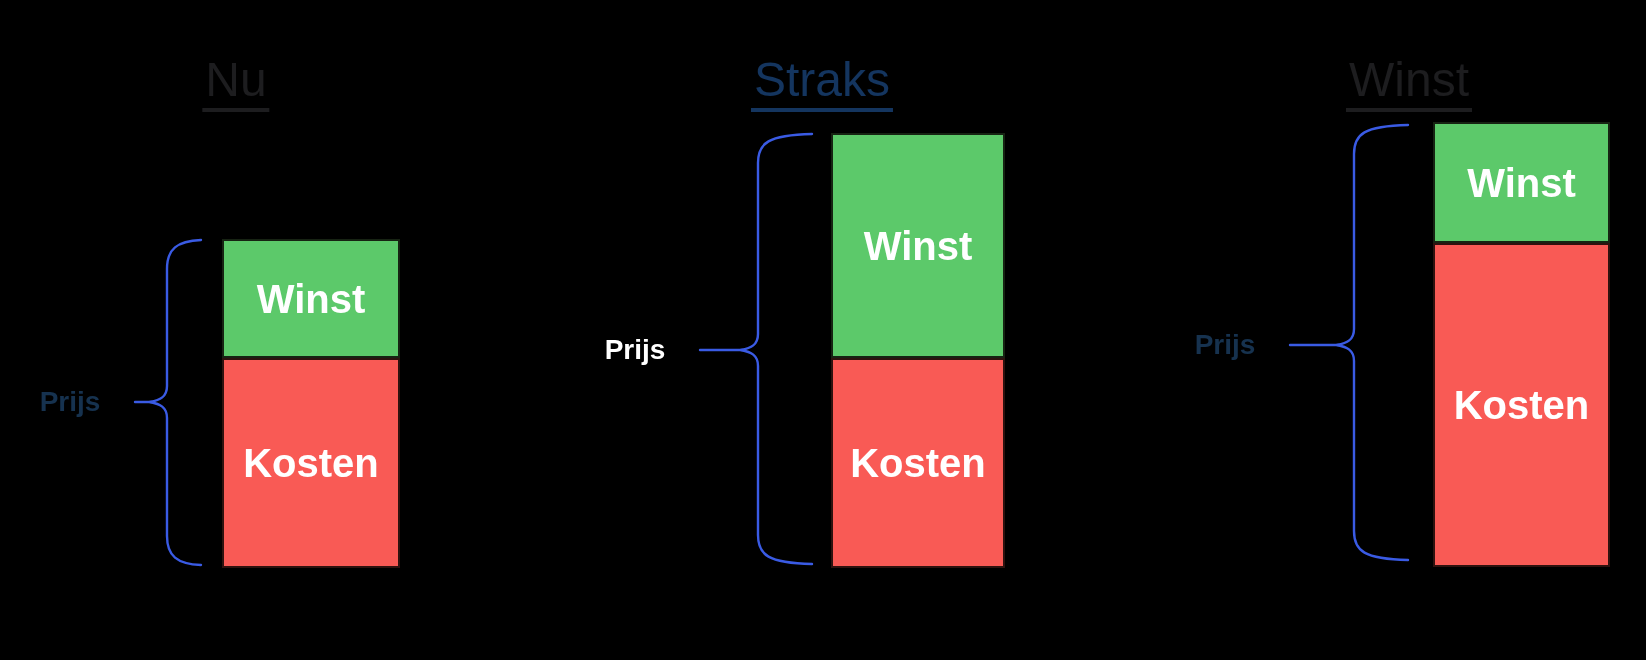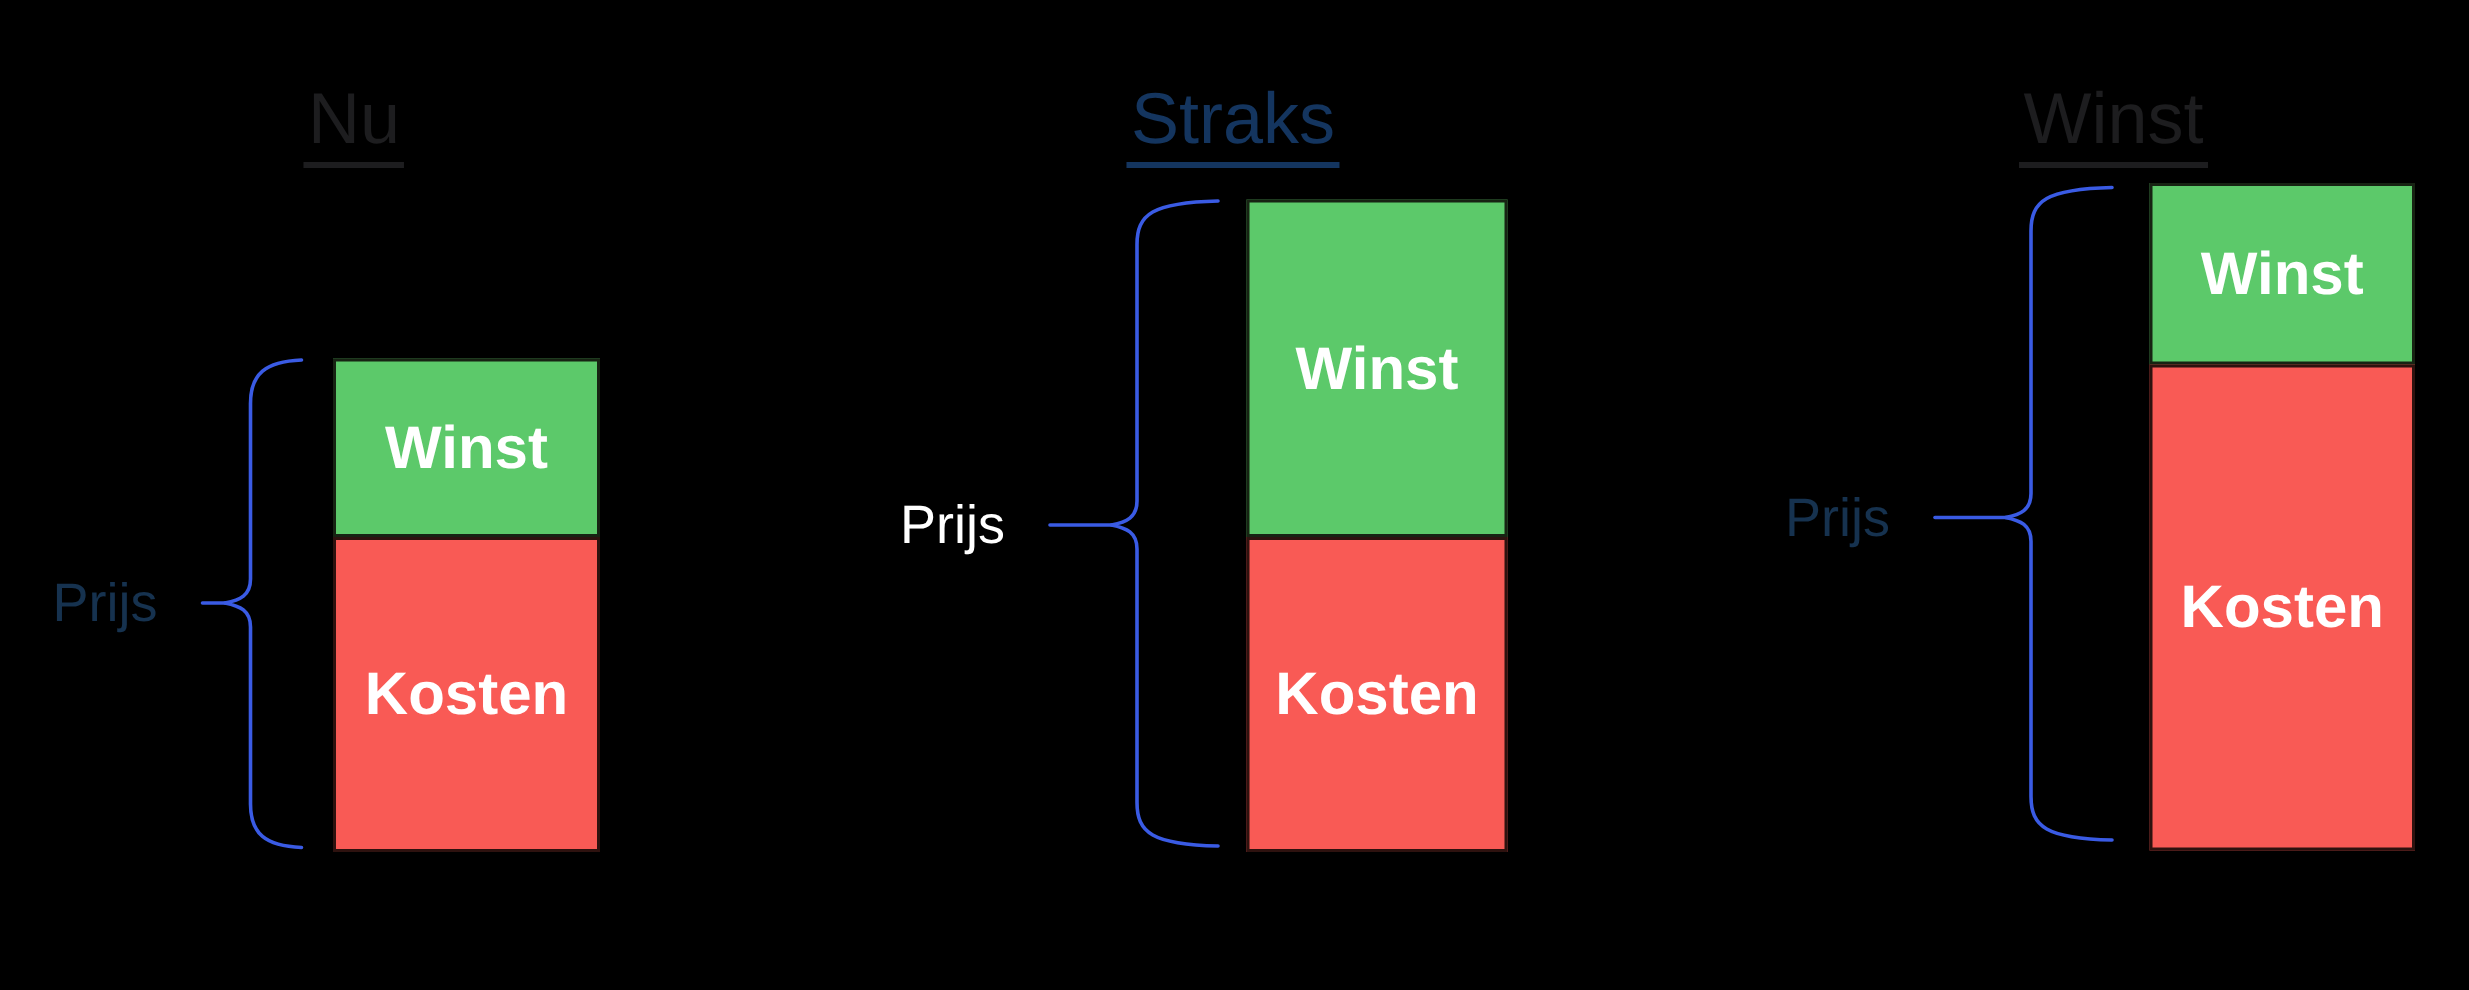--- a/index.html
+++ b/index.html
@@ -21,23 +21,23 @@
     font-size: 48px;
     line-height: 52px;
     font-weight: 400;
     border-bottom: 4px solid;
     padding: 0 3px 2px 3px;
     white-space: nowrap;
   }
   .prijs-label {
     position: absolute;
     transform: translate(-50%, -50%);
-    font-size: 36px;
+    font-size: 28px;
     line-height: 1;
-    font-weight: 400;
+    font-weight: 700;
     white-space: nowrap;
   }
   .segment {
     position: absolute;
     box-sizing: border-box;
     border: 2px solid rgba(10, 6, 4, 0.85);
     display: flex;
     align-items: center;
     justify-content: center;
   }

